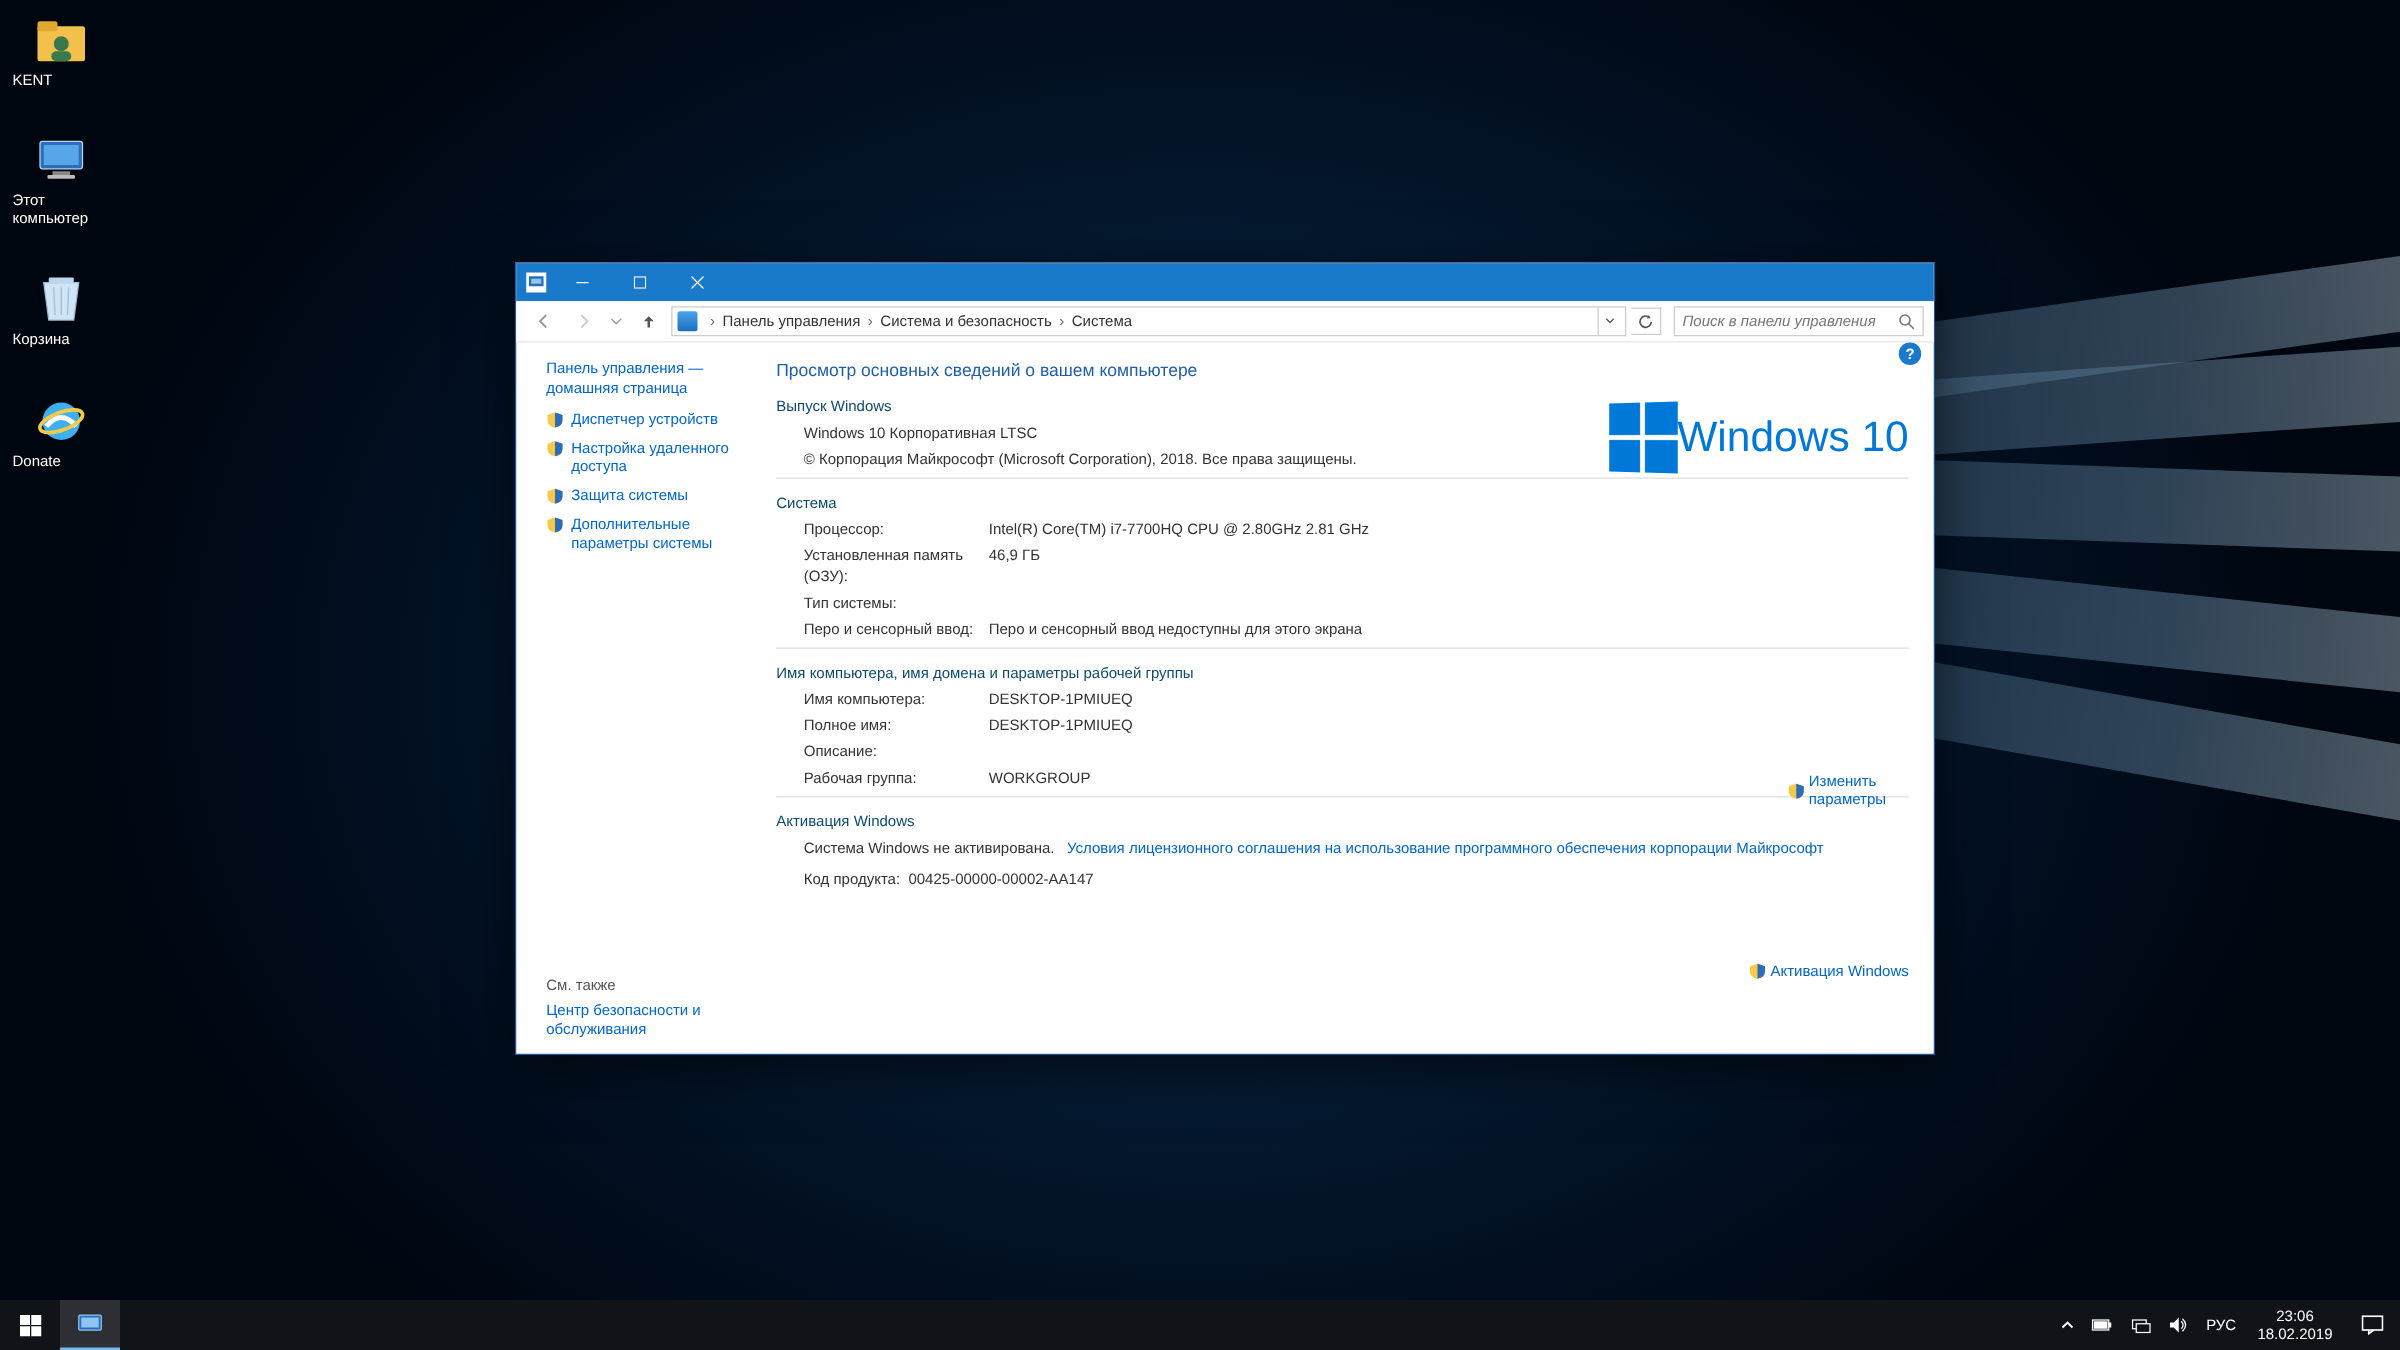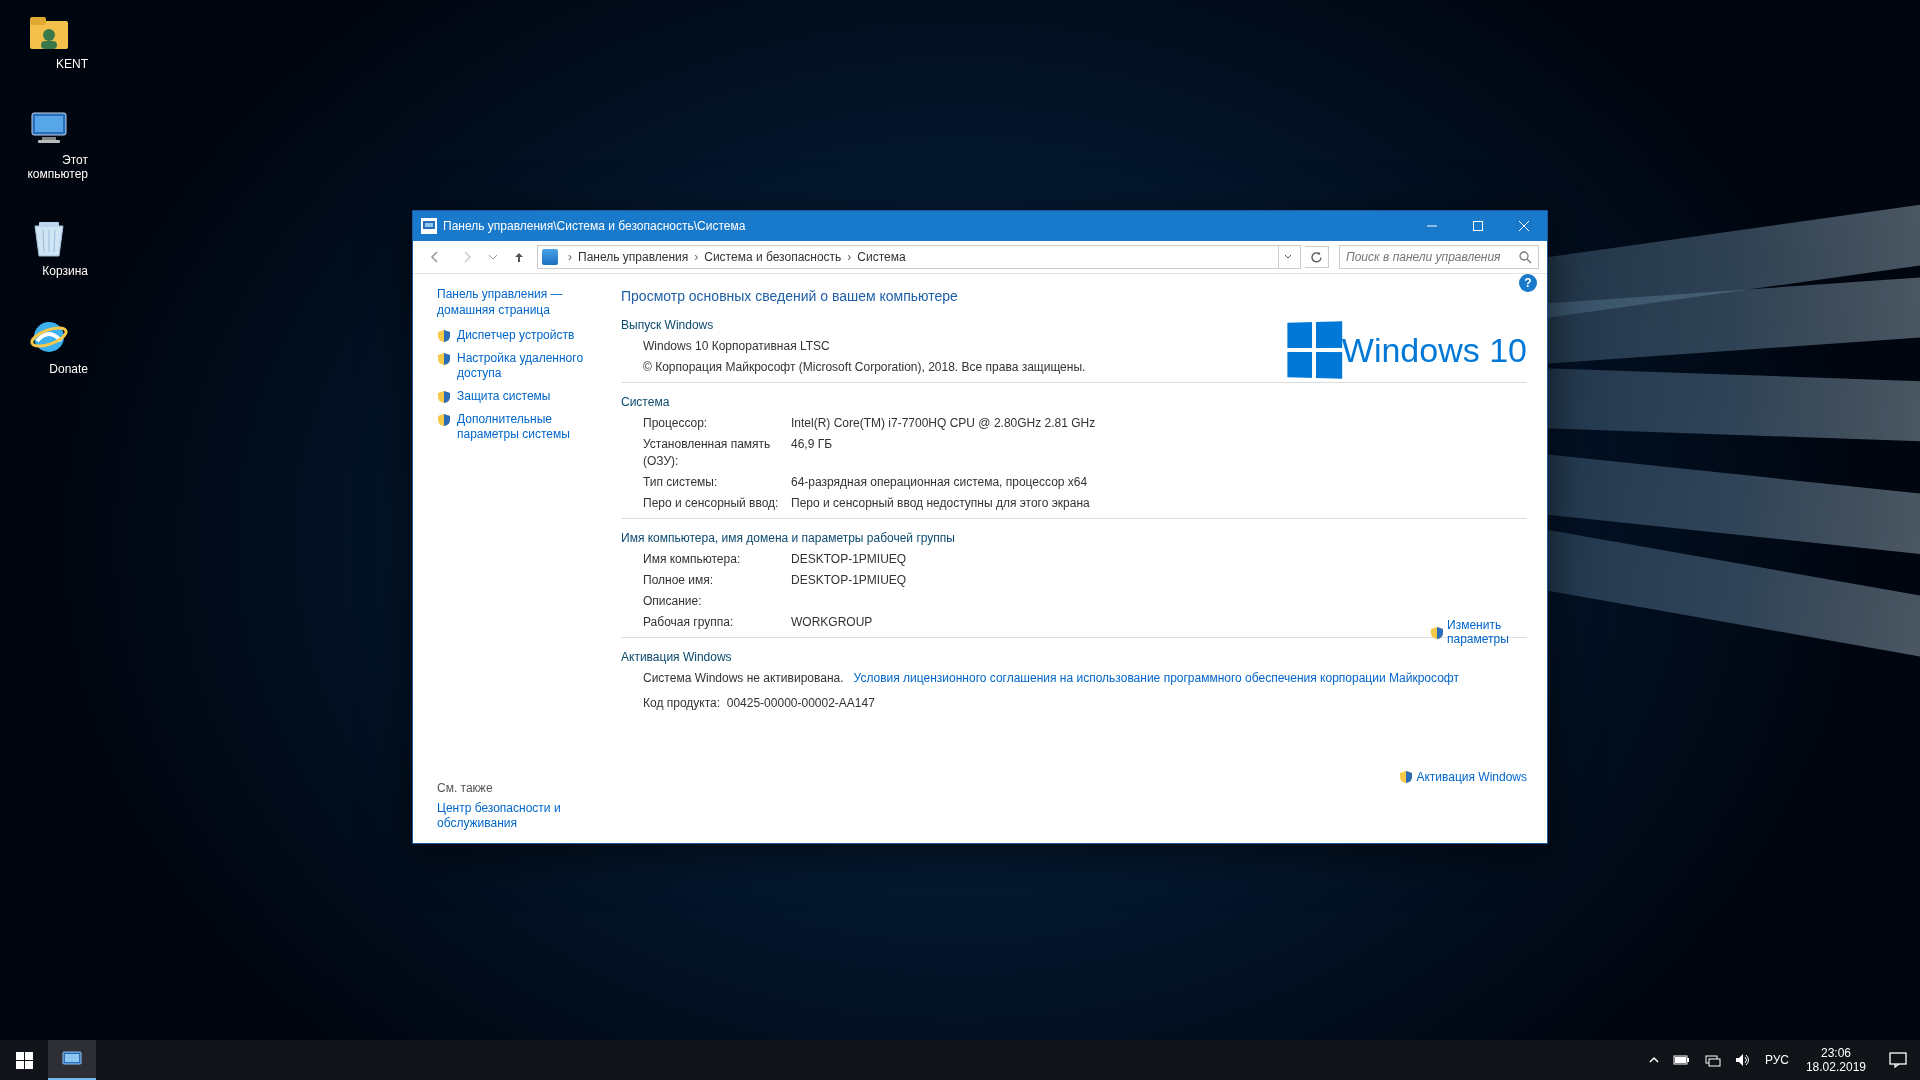--- a/index.html
+++ b/index.html
@@ -8,21 +8,21 @@
 }
 
 .beams{position:absolute;right:0;top:140px;width:850px;height:700px;overflow:hidden;opacity:.55}
 .beams div{position:absolute;width:1100px;height:60px;background:linear-gradient(90deg,rgba(255,255,255,0) 0%,rgba(170,220,255,.5) 60%,rgba(255,255,255,.8) 100%);transform-origin:right center}
 .beams .b1{top:30px;transform:rotate(-8deg)}
 .beams .b2{top:120px;transform:rotate(-4deg)}
 .beams .b3{top:250px;transform:rotate(2deg)}
 .beams .b4{top:380px;transform:rotate(6deg)}
 .beams .b5{top:500px;transform:rotate(10deg)}
 
-.desktop-icon{position:absolute;left:10px;width:78px;text-align:right;color:#fff;font-size:12px;cursor:pointer}
+.desktop-icon{position:absolute;left:10px;width:78px;text-align:left;color:#fff;font-size:12px;cursor:pointer}
 .desktop-icon .ico{width:44px;height:44px;margin:0 auto 3px;display:flex;align-items:center;justify-content:center}
 .desktop-icon span{display:block;text-shadow:1px 1px 2px #000;line-height:14px}
 
 .window{position:absolute;left:412px;top:210px;width:1136px;height:634px;background:#fff;box-shadow:0 10px 40px rgba(0,0,0,.6);border:1px solid #185a9d;display:flex;flex-direction:column}
 .titlebar{height:30px;background:#1979ca;display:flex;align-items:center;color:#fff;font-size:12px}
 .titlebar .ti{width:16px;height:16px;margin:0 6px 0 8px;background:#fff;display:flex;align-items:center;justify-content:center}
 .titlebar .title{flex:1}
 .wbtn{width:46px;height:30px;display:flex;align-items:center;justify-content:center;cursor:pointer}
 .addrbar{height:33px;background:#fff;border-bottom:1px solid #e5e5e5;display:flex;align-items:center;padding:0 8px;gap:4px}
 .navbtn{width:28px;height:26px;display:flex;align-items:center;justify-content:center;color:#888;cursor:pointer}
@@ -128,21 +128,20 @@
 </div>
 
 <div class="window">
   <div class="titlebar">
     <div class="ti">
         <svg width="12" height="12" viewBox="0 0 12 12">
           <rect width="12" height="8" y="1" fill="#2b6db8"></rect>
           <rect x="2" y="3" width="8" height="4" fill="#8ec6ef"></rect>
         </svg>
       </div>
-    <div class="title">Панель управления\Система и безопасность\Система</div>
     <div class="wbtn">
         <svg width="10" height="10">
           <line x1="0" y1="5" x2="10" y2="5" stroke="#fff" stroke-width="1"></line>
         </svg>
       </div>
     <div class="wbtn">
         <svg width="10" height="10">
           <rect x="0.5" y="0.5" width="9" height="9" fill="none" stroke="#fff" stroke-width="1"></rect>
         </svg>
       </div>
@@ -267,21 +266,20 @@
         <div class="kv">
             <div class="k">Процессор:</div>
             <div class="v">Intel(R) Core(TM) i7-7700HQ CPU @ 2.80GHz   2.81 GHz</div>
           </div>
         <div class="kv">
             <div class="k">Установленная память (ОЗУ):</div>
             <div class="v">46,9 ГБ</div>
           </div>
         <div class="kv">
             <div class="k">Тип системы:</div>
-            <div class="v">64-разрядная операционная система, процессор x64</div>
           </div>
         <div class="kv">
             <div class="k">Перо и сенсорный ввод:</div>
             <div class="v">Перо и сенсорный ввод недоступны для этого экрана</div>
           </div>
       </div>
 
       <hr class="sep">
       <div class="sec-title">Имя компьютера, имя домена и параметры рабочей группы</div>
       <div class="rtlink" style="top:344px">

